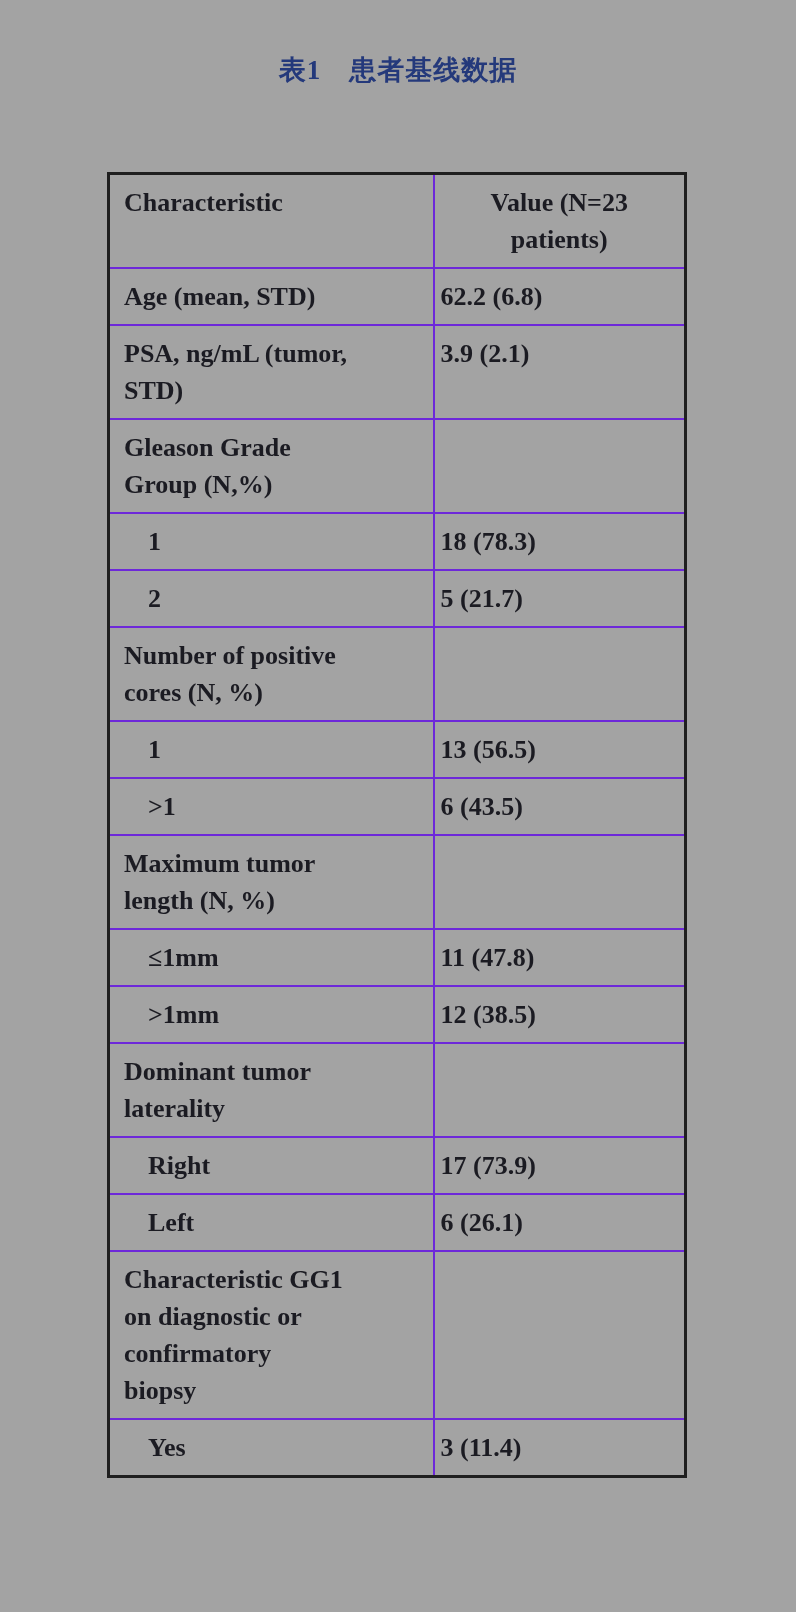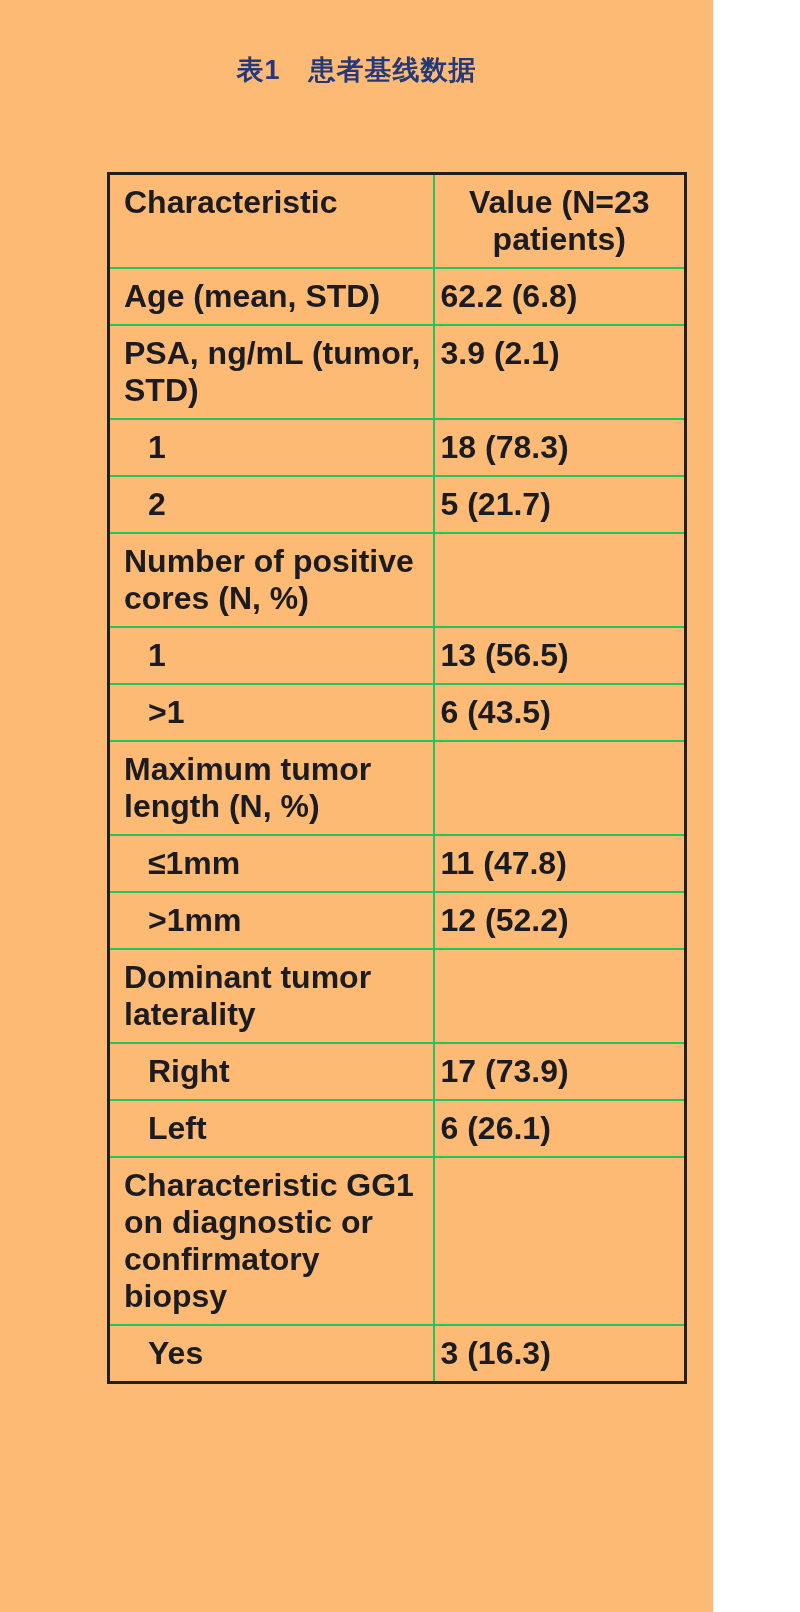--- a/index.html
+++ b/index.html
@@ -3,47 +3,48 @@
 <meta charset="utf-8">
 <style>
   * { margin: 0; padding: 0; box-sizing: border-box; }
   html, body {
     width: 800px;
     background: #ffffff;
     font-family: "Liberation Sans", sans-serif;
   }
   .page {
     position: relative;
-    width: 713px;
+    width: 796px;
     height: 1612px;
-    background: #fdba74;
+    background: #a3a3a3;
     overflow: hidden;
+    font-family: Liberation Serif, serif;
   }
   .title {
     margin-top: 52px;
     text-align: center;
     font-size: 27px;
     font-weight: bold;
     color: #24397b;
     letter-spacing: 1px;
     white-space: pre;
   }
   table.baseline {
     border-collapse: collapse;
     table-layout: fixed;
     margin: 84px 0 0 107px;
     width: 577px;
     border: 3px solid #1f1f1f;
   }
   col.c-label { width: 325px; }
   col.c-value { width: 252px; }
   td, th {
-    border: 2px solid #22c55e;
+    border: 2px solid #6d28d9;
     vertical-align: top;
-    font-size: 32px;
+    font-size: 26px;
     font-weight: bold;
     color: #1b1b22;
     line-height: 37px;
     padding: 9px 10px 9px 14px;
     white-space: pre-line;
   }
   th.char-head {
     text-align: left;
     height: 92px;
   }
@@ -83,20 +84,25 @@
     <tr>
           <td class="label-cell">Age (mean, STD)</td>
           <td class="value-cell">62.2 (6.8)</td>
         </tr>
         <tr>
           <td class="label-cell">PSA, ng/mL (tumor,
 STD)</td>
           <td class="value-cell">3.9 (2.1)</td>
         </tr>
         <tr>
+          <td class="label-cell">Gleason Grade
+Group (N,%)</td>
+          <td class="value-cell"></td>
+        </tr>
+        <tr>
           <td class="label-cell indent">1</td>
           <td class="value-cell">18 (78.3)</td>
         </tr>
         <tr>
           <td class="label-cell indent">2</td>
           <td class="value-cell">5 (21.7)</td>
         </tr>
         <tr>
           <td class="label-cell">Number of positive
 cores (N, %)</td>
@@ -114,21 +120,21 @@
           <td class="label-cell">Maximum tumor
 length (N, %)</td>
           <td class="value-cell"></td>
         </tr>
         <tr>
           <td class="label-cell indent">≤1mm</td>
           <td class="value-cell">11 (47.8)</td>
         </tr>
         <tr>
           <td class="label-cell indent">&gt;1mm</td>
-          <td class="value-cell">12 (52.2)</td>
+          <td class="value-cell">12 (38.5)</td>
         </tr>
         <tr>
           <td class="label-cell">Dominant tumor
 laterality</td>
           <td class="value-cell"></td>
         </tr>
         <tr>
           <td class="label-cell indent">Right</td>
           <td class="value-cell">17 (73.9)</td>
         </tr>
@@ -138,17 +144,17 @@
         </tr>
         <tr>
           <td class="label-cell">Characteristic GG1
 on diagnostic or
 confirmatory
 biopsy</td>
           <td class="value-cell"></td>
         </tr>
         <tr>
           <td class="label-cell indent">Yes</td>
-          <td class="value-cell">3 (16.3)</td>
+          <td class="value-cell">3 (11.4)</td>
         </tr>
       </tbody>
   </table>
 </div>
 
 </body></html>

